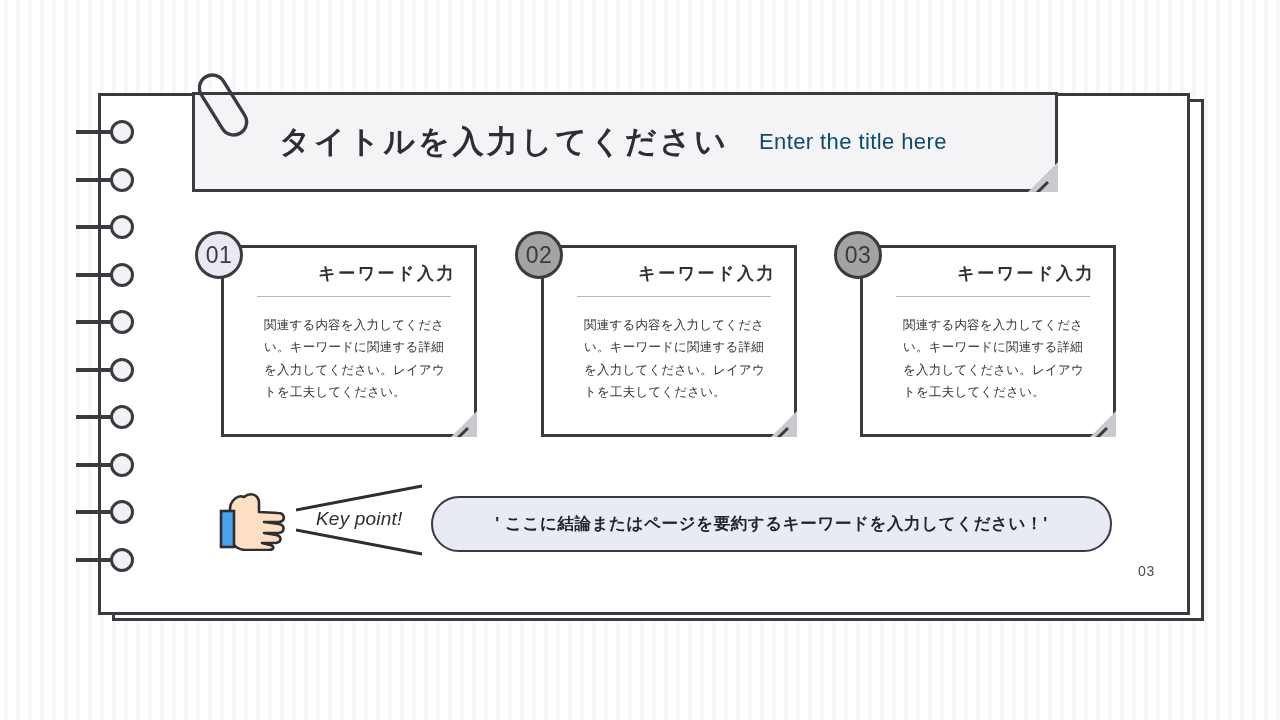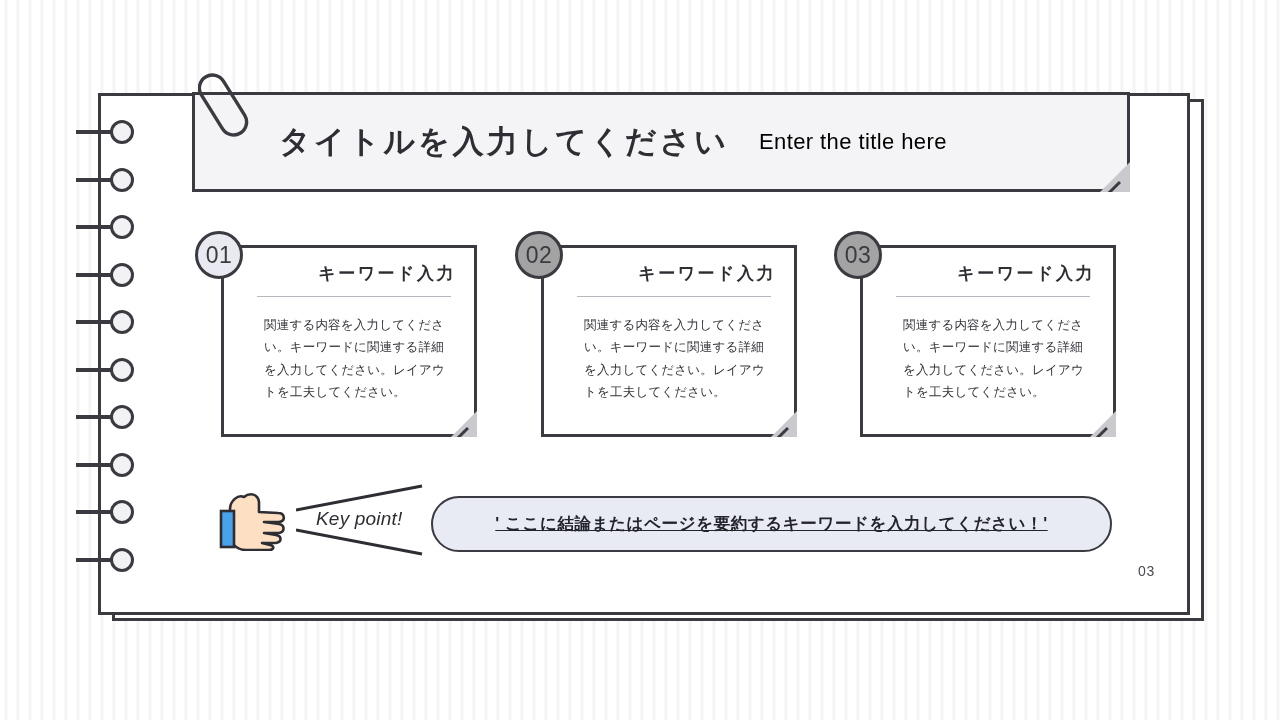--- a/index.html
+++ b/index.html
@@ -85,21 +85,21 @@
     border-radius: 50%;
     background: #f2f2f4;
     box-sizing: border-box;
   }
 
   
   .title-bar {
     position: absolute;
     left: 192px;
     top: 92px;
-    width: 938px;
+    width: 866px;
     height: 100px;
     background: #f4f4f6;
     border: 3px solid #3a3a40;
     box-sizing: border-box;
     display: flex;
     align-items: center;
     padding-left: 84px;
   }
   .title-fold {
     position: absolute;
@@ -131,21 +131,21 @@
   }
   .title-main {
     font-size: 31px;
     font-weight: bold;
     color: #2d2d33;
     letter-spacing: 3px;
     white-space: nowrap;
   }
   .title-sub {
     font-size: 22px;
-    color: #000000;
+    color: #0c4a6e;
     margin-left: 30px;
     white-space: nowrap;
     letter-spacing: 0.4px;
   }
 
   
   .paperclip {
     position: absolute;
     left: 198px;
     top: 68px;
@@ -274,21 +274,20 @@
     border-radius: 28px;
     box-sizing: border-box;
     display: flex;
     align-items: center;
     justify-content: center;
     font-size: 16.5px;
     font-weight: bold;
     color: #23232a;
     letter-spacing: 0.6px;
     white-space: nowrap;
-    text-decoration: underline;
   }
 
   
   .page-number {
     position: absolute;
     left: 1138px;
     top: 563px;
     font-size: 14px;
     color: #4a4a52;
     letter-spacing: 0.6px;

